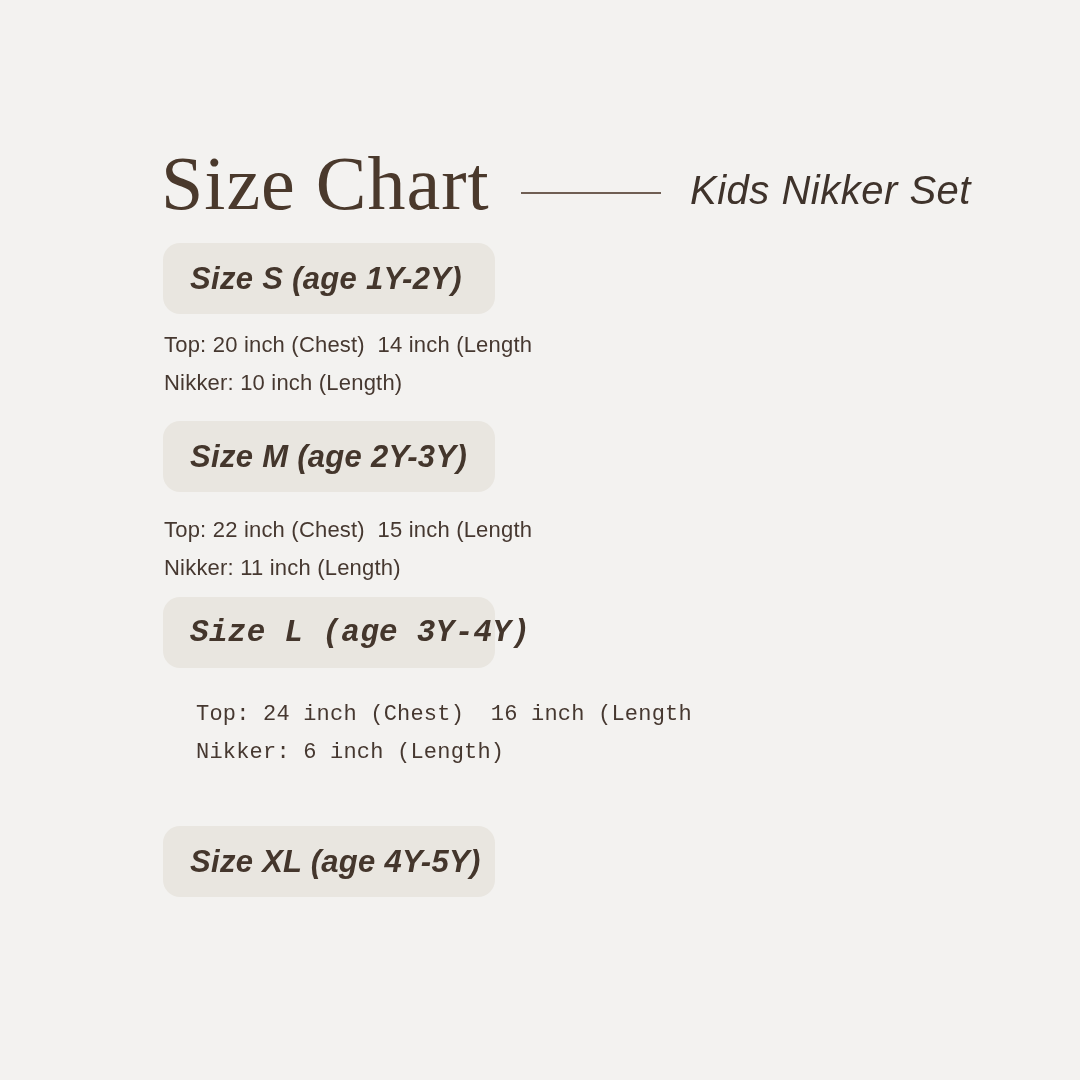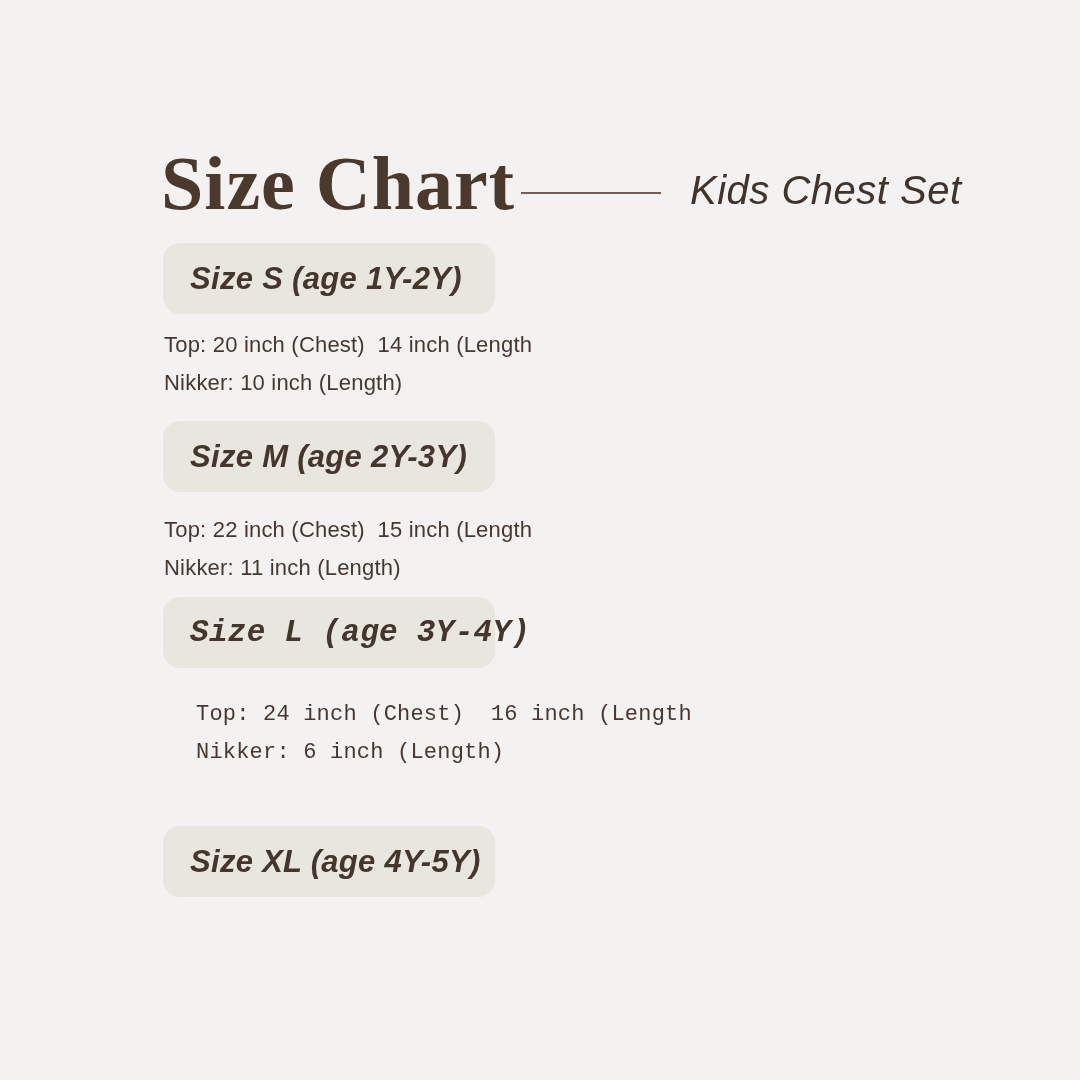--- a/index.html
+++ b/index.html
@@ -22,21 +22,21 @@
     height: 1080px;
     background: #f3f2f0;
   }
 
   
   .page-title {
     position: absolute;
     left: 161px;
     top: 145px;
     font-family: "Liberation Serif", "DejaVu Serif", serif;
-    font-weight: 700;
+    font-weight: 400;
     font-size: 76px;
     line-height: 76px;
     letter-spacing: 1px;
     color: #4a392c;
     white-space: nowrap;
   }
 
   .title-divider {
     position: absolute;
     left: 521px;
@@ -108,21 +108,21 @@
 </style>
 </head>
 <body>
 
 <div class="canvas">
 
   <h1 class="page-title">Size Chart</h1>
 
   <div class="title-divider"></div>
 
-  <div class="product-name">Kids Chest Set</div>
+  <div class="product-name">Kids Nikker Set</div>
 
   <section class="size-section sec-0">
     <div class="size-header-box">
       <span class="size-header-label">Size S (age 1Y-2Y)</span>
     </div>
     <div class="size-body">
       <div class="measure-line">Top: 20 inch (Chest)  14 inch (Length</div>
       <div class="measure-line">Nikker: 10 inch (Length)</div>
     </div>
   </section>

